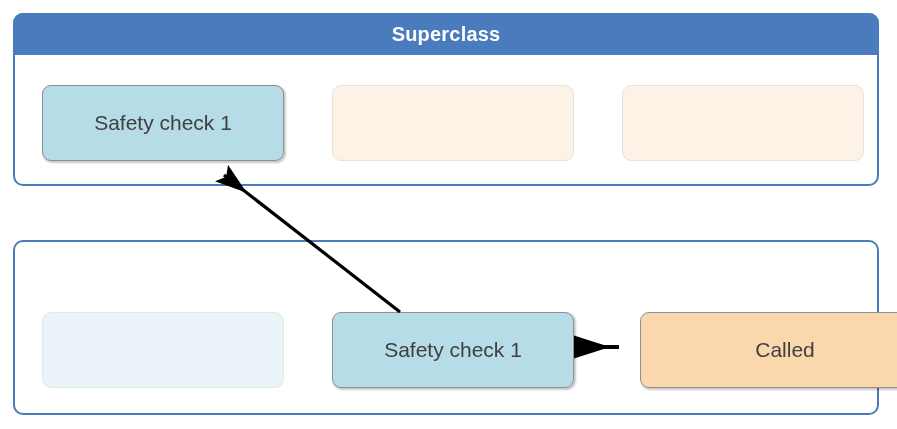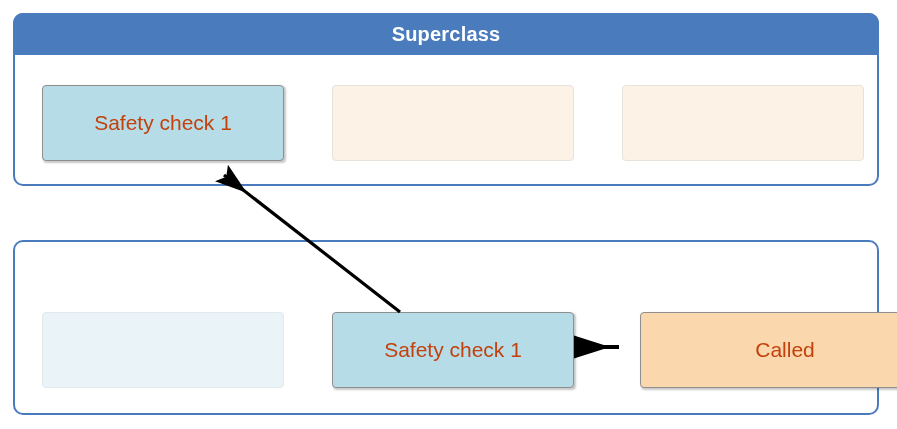--- a/index.html
+++ b/index.html
@@ -51,26 +51,26 @@
     left: 0;
     top: 42px;
     right: 0;
     bottom: 0;
   }
 
   
   .method-box {
     position: absolute;
     box-sizing: border-box;
-    border-radius: 4px;
+    border-radius: 9px;
     display: flex;
     align-items: center;
     justify-content: center;
     font-size: 21px;
-    color: #c2410c;
+    color: #404040;
     font-family: "Liberation Sans", sans-serif;
   }
   .mb-highlight {
     background: #b6dce8;
     border: 1.5px solid #8f8f8f;
     box-shadow: 1.5px 1.5px 2px rgba(0,0,0,0.22);
   }
   .mb-cream {
     background: #fdf2e6;
     border: 1.5px solid #e7e2db;

